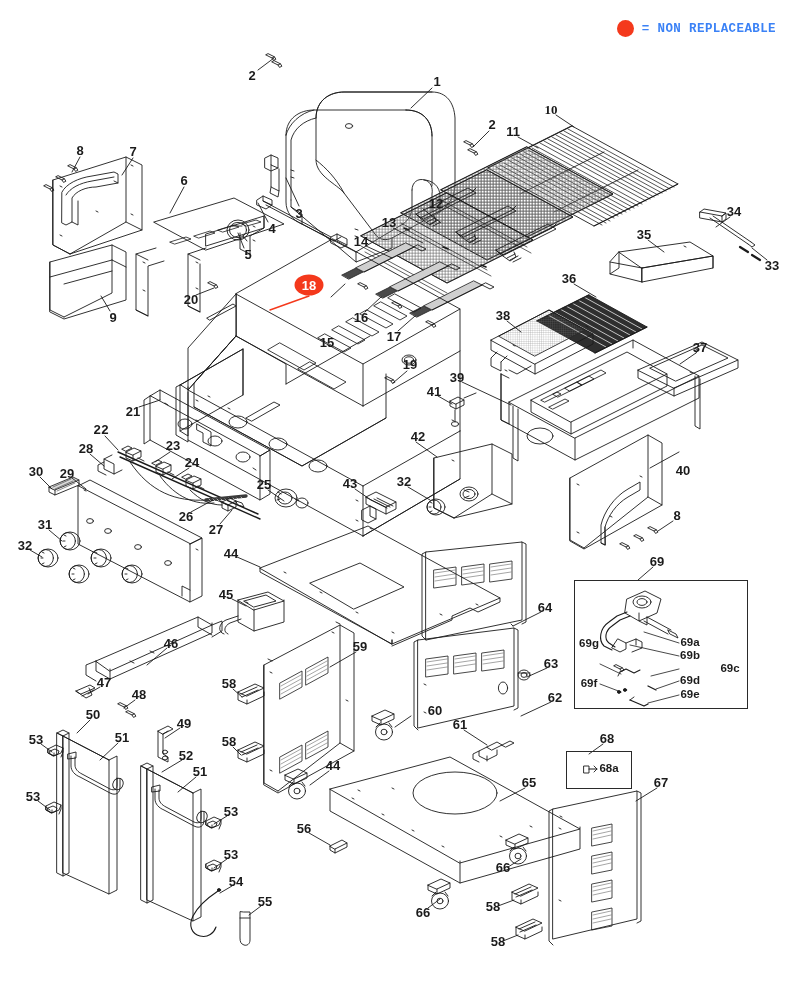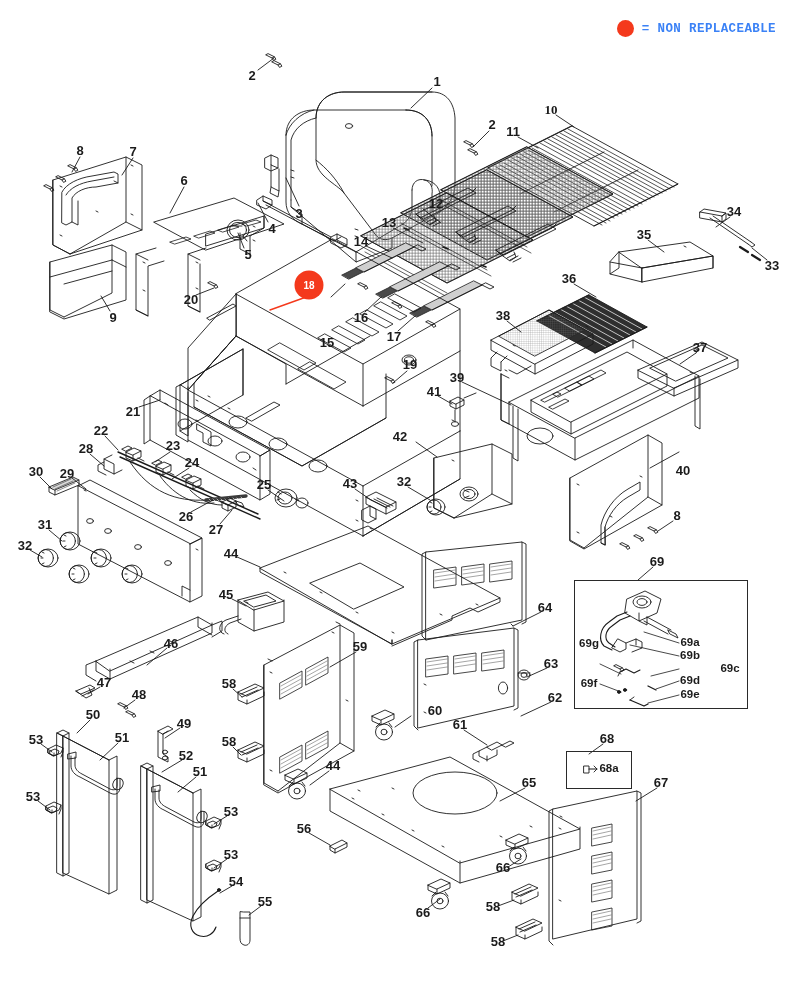--- a/index.html
+++ b/index.html
@@ -47,25 +47,25 @@
     color:#1b1b1b;
     line-height:1;
     white-space:nowrap;
     font-family:"Liberation Sans", sans-serif;
     transform:translate(-50%,-50%);
   }
   .callout.sub{font-size:11.5px;}
   
   .badge{
     position:absolute;
-    width:27px;height:27px;
+    width:27px;height:19px;
     border-radius:50%;
     background:#f4391c;
     color:#ffffff;
-    font-size:10px;
+    font-size:13px;
     font-weight:bold;
     display:flex;align-items:center;justify-content:center;
     transform:translate(-50%,-50%);
     font-family:"Liberation Sans", sans-serif;
     box-shadow:0 0 0 1px #f4391c;
   }
   .boxframe{
     position:absolute;
     border:1px solid #2a2a2a;
     background:transparent;
@@ -909,41 +909,41 @@
       <div class="callout" style="left: 492px; top: 124px;">2</div>
       <div class="callout" style="left: 419px; top: 203px; padding-left: 34px;">12</div>
       <div class="callout" style="left: 389px; top: 222px;">13</div>
       <div class="callout" style="left: 361px; top: 241px;">14</div>
       <div class="callout" style="left: 327px; top: 302px; margin-top: 40px;">15</div>
       <div class="callout" style="left: 361px; top: 317px;">16</div>
       <div class="callout" style="left: 394px; top: 336px;">17</div>
       <div class="callout" style="left: 410px; top: 364px;">19</div>
       <div class="callout" style="left: 191px; top: 299px;">20</div>
       <div class="callout" style="left: 133px; top: 411px;">21</div>
-      <div class="callout" style="left: 101px; top: 430px;">22</div>
+      <div class="callout" style="left: 101px; top: 430px; font-family: Liberation Mono, monospace;">22</div>
       <div class="callout" style="left: 173px; top: 445px;">23</div>
       <div class="callout" style="left: 192px; top: 462px;">24</div>
       <div class="callout" style="left: 264px; top: 484px;">25</div>
       <div class="callout" style="left: 186px; top: 516px;">26</div>
       <div class="callout" style="left: 216px; top: 529px;">27</div>
       <div class="callout" style="left: 86px; top: 448px;">28</div>
       <div class="callout" style="left: 67px; top: 473px;">29</div>
       <div class="callout" style="left: 36px; top: 471px;">30</div>
       <div class="callout" style="left: 45px; top: 524px;">31</div>
       <div class="callout" style="left: 25px; top: 545px;">32</div>
       <div class="callout" style="left: 772px; top: 265px;">33</div>
       <div class="callout" style="left: 734px; top: 211px;">34</div>
       <div class="callout" style="left: 644px; top: 234px;">35</div>
       <div class="callout" style="left: 569px; top: 278px;">36</div>
       <div class="callout" style="left: 700px; top: 347px;">37</div>
       <div class="callout" style="left: 503px; top: 315px;">38</div>
       <div class="callout" style="left: 457px; top: 377px;">39</div>
       <div class="callout" style="left: 683px; top: 470px;">40</div>
       <div class="callout" style="left: 434px; top: 391px;">41</div>
-      <div class="callout" style="left: 400px; top: 436px;">42</div>
+      <div class="callout" style="left: 418px; top: 436px;">42</div>
       <div class="callout" style="left: 350px; top: 483px;">43</div>
       <div class="callout" style="left: 404px; top: 481px;">32</div>
       <div class="callout" style="left: 677px; top: 515px;">8</div>
       <div class="callout" style="left: 231px; top: 553px;">44</div>
       <div class="callout" style="left: 226px; top: 594px;">45</div>
       <div class="callout" style="left: 171px; top: 643px;">46</div>
       <div class="callout" style="left: 104px; top: 682px;">47</div>
       <div class="callout" style="left: 139px; top: 694px;">48</div>
       <div class="callout" style="left: 184px; top: 723px;">49</div>
       <div class="callout" style="left: 93px; top: 714px;">50</div>

